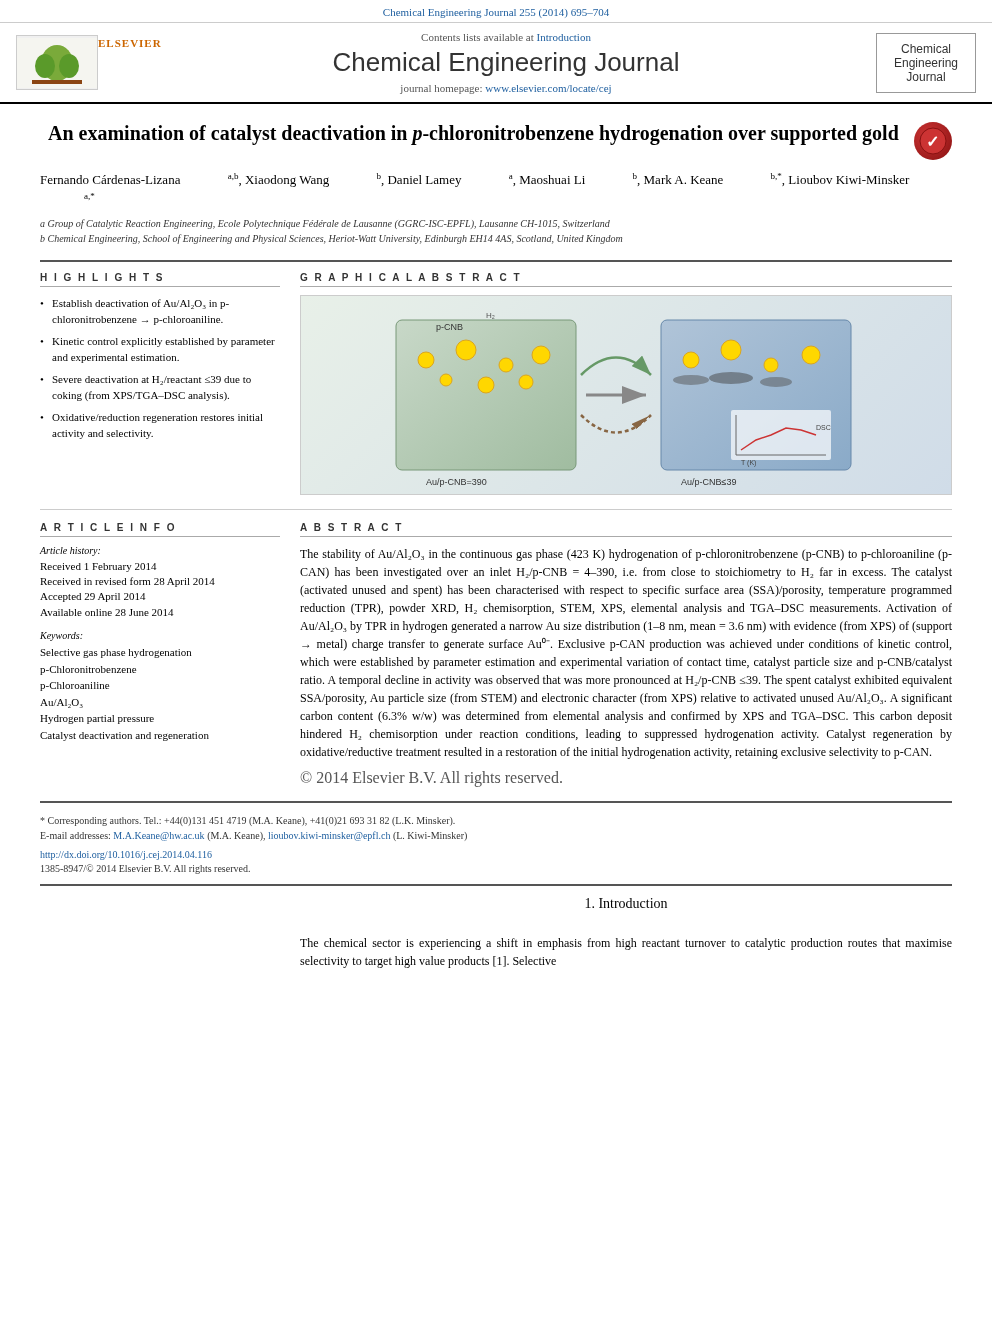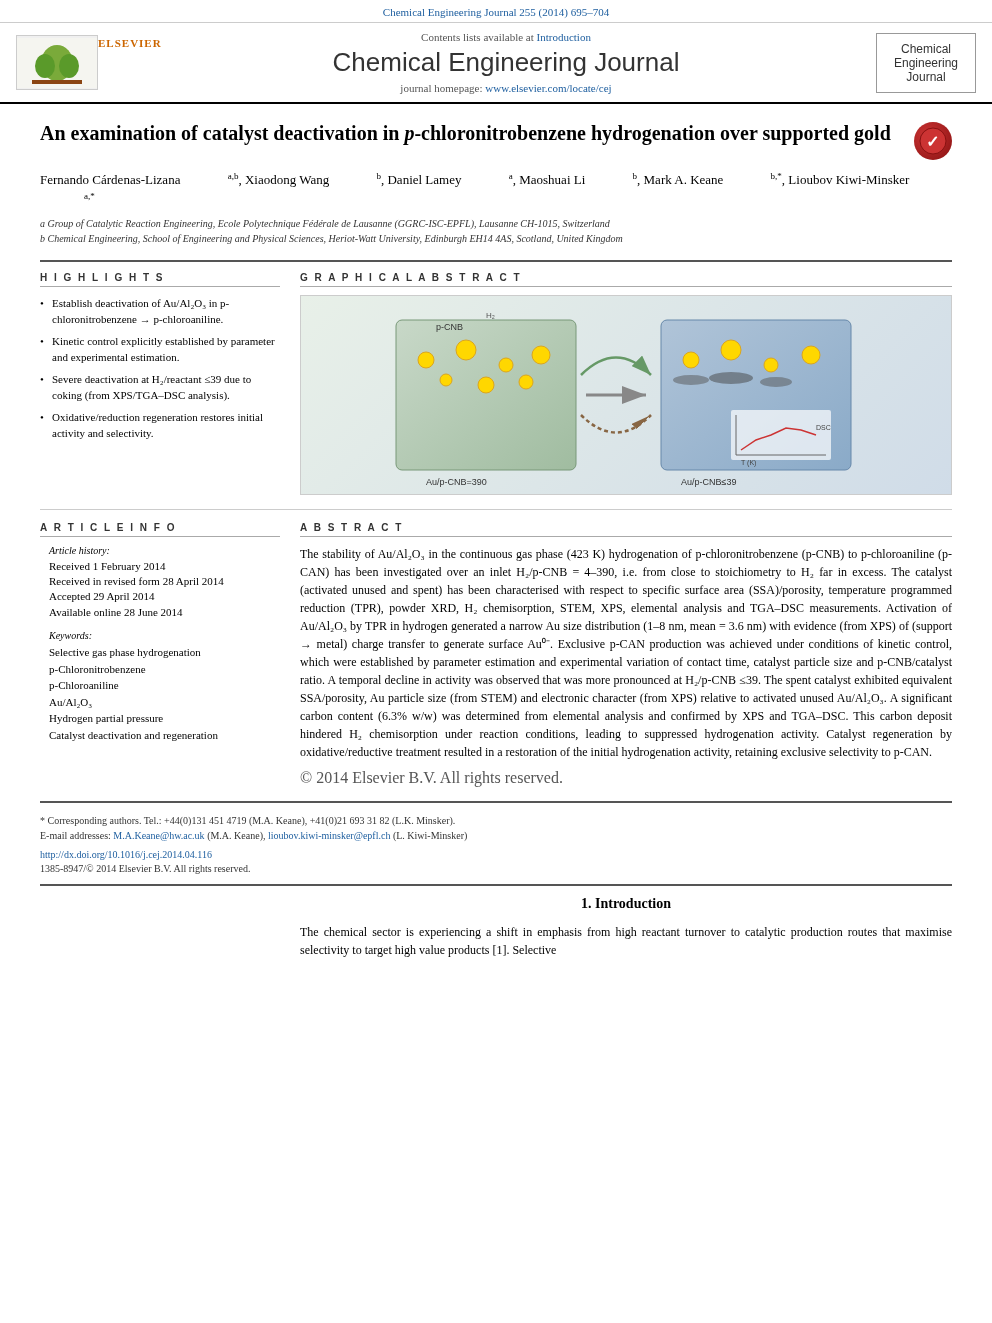--- a/index.html
+++ b/index.html
@@ -102,20 +102,21 @@
       font-weight: bold;
       color: #000;
       margin-bottom: 10px;
       line-height: 1.3;
       display: flex;
       align-items: flex-start;
       gap: 10px;
     }
     .article-title-text {
       flex: 1;
+      margin-left: 8px;
     }
     .crossmark-badge {
       width: 38px;
       height: 38px;
       border-radius: 50%;
       background: radial-gradient(circle at 35% 35%, #cc3333, #881111);
       display: flex;
       align-items: center;
       justify-content: center;
       color: white;
@@ -211,21 +212,20 @@
     .article-info-left {
       width: 240px;
       flex-shrink: 0;
     }
     .article-info-right {
       flex: 1;
     }
 
     .info-block {
       margin-bottom: 10px;
-      margin-left: 9px;
     }
     .info-label {
       font-size: 10px;
       font-style: italic;
       color: #000;
       margin-bottom: 3px;
     }
     .info-item {
       font-size: 11px;
       line-height: 1.4;
@@ -287,23 +287,23 @@
       width: 240px;
       flex-shrink: 0;
       font-size: 10px;
       color: #333;
     }
     .bottom-right {
       flex: 1;
     }
     .intro-heading {
       font-size: 14px;
-      font-weight: bold;
+      font-weight: normal;
       text-align: center;
-      margin-bottom: 11px;
+      margin-bottom: 22px;
     }
     .intro-text {
       font-size: 12px;
       line-height: 1.5;
       color: #000;
       text-align: justify;
     }
     .blue-link { color: #2060a0; }
   </style>
 </head>

